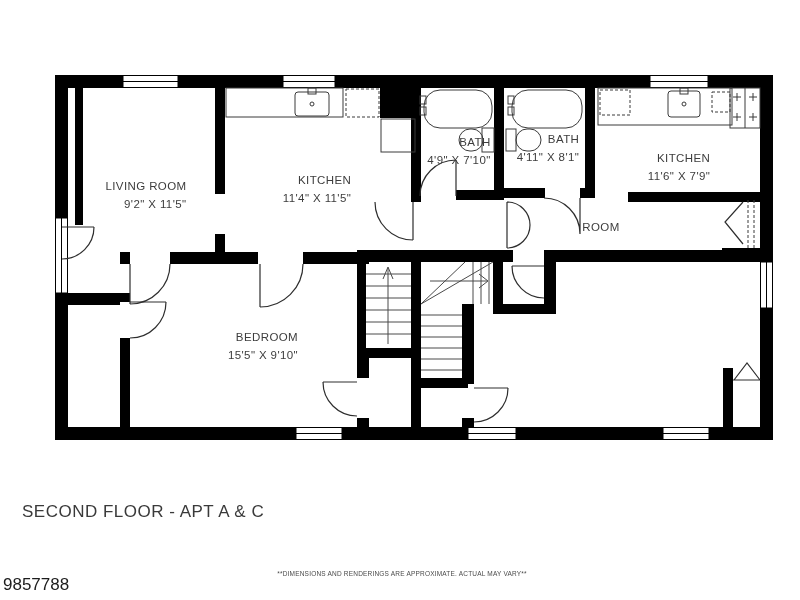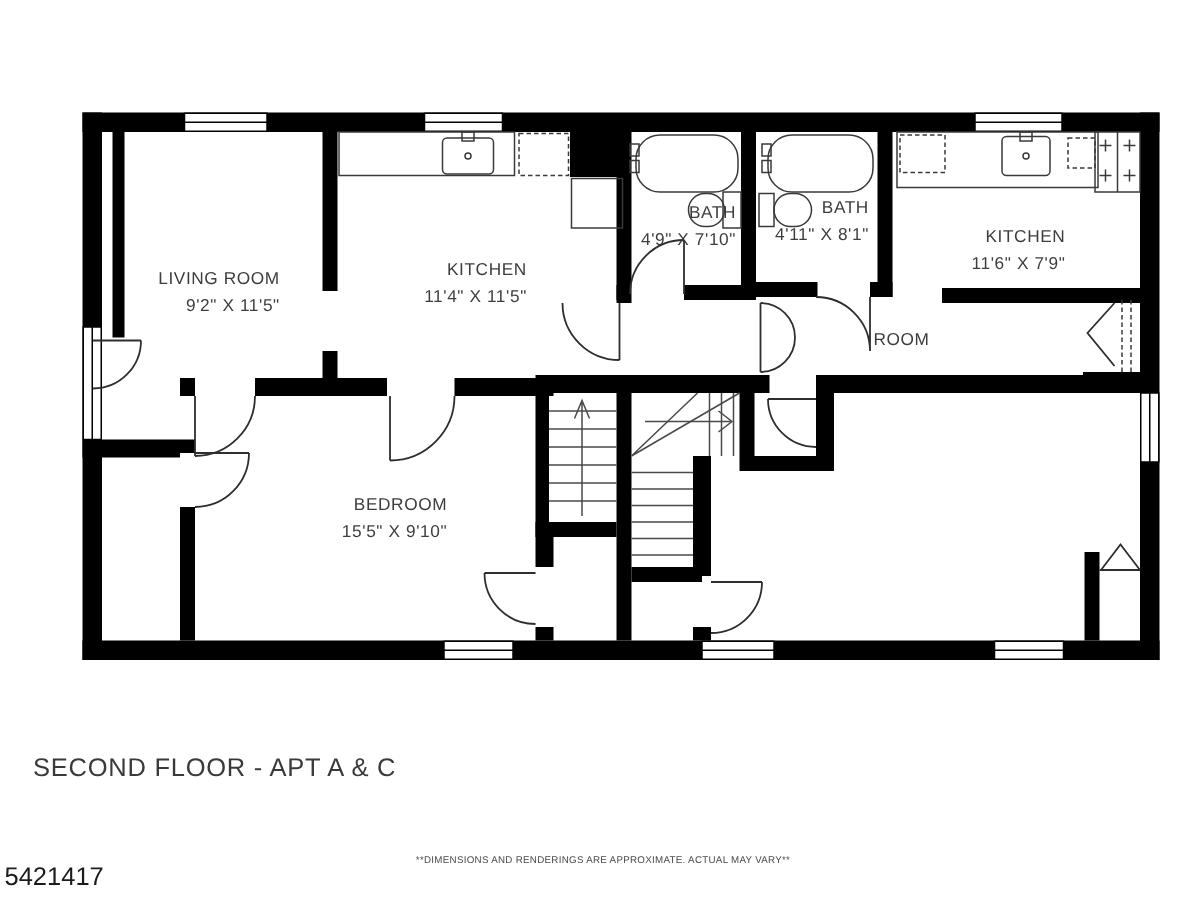--- a/index.html
+++ b/index.html
@@ -195,16 +195,16 @@
 </div>
 <div class="room-label" style="left:601px;top:218px">
   <span class="nm">ROOM</span>
 </div>
 <div class="room-label" style="left:263px;top:328px">
   <span class="nm">BEDROOM</span>
   <span class="dm">15'5" X 9'10"</span>
 </div>
 
 <div id="floor-title">SECOND FLOOR - APT A &amp; C</div>
-<div id="listing-id">5421417</div>
+<div id="listing-id">9857788</div>
 <div id="disclaimer">**DIMENSIONS AND RENDERINGS ARE APPROXIMATE. ACTUAL MAY VARY**</div>
 
 </div>
 
 </body></html>

